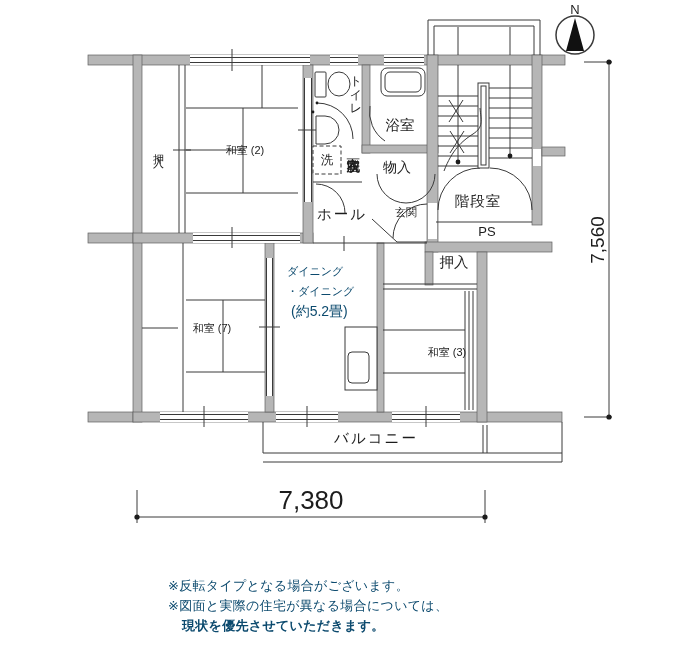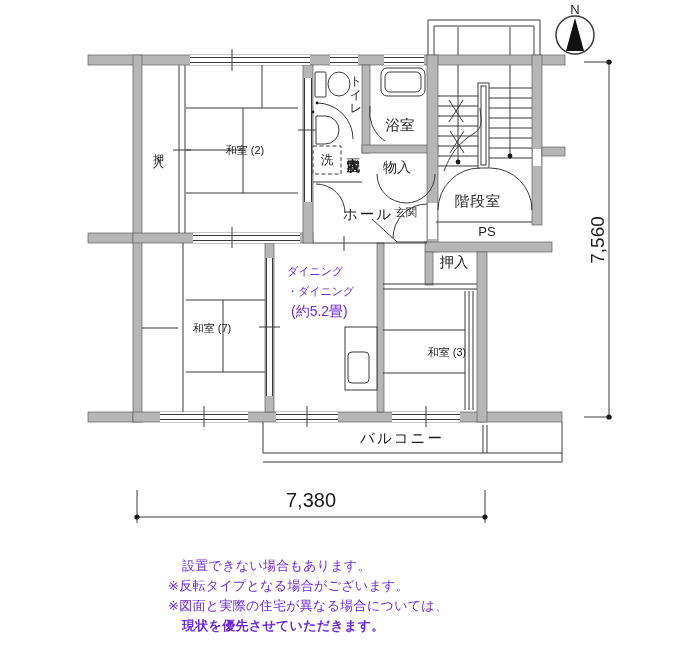--- a/index.html
+++ b/index.html
@@ -2,27 +2,27 @@
 <html><head>
 <meta charset="utf-8">
 <style>
   html,body{margin:0;padding:0;background:#ffffff;}
   #stage{position:relative;width:700px;height:650px;background:#ffffff;overflow:hidden;
          font-family:"Liberation Sans","DejaVu Sans",sans-serif;color:#1c1c1c;}
   #plan-svg{position:absolute;left:0;top:0;}
   .lbl{position:absolute;white-space:nowrap;transform:translate(-50%,-50%);
        line-height:1;color:#1c1c1c;}
   .lbl-left{position:absolute;white-space:nowrap;transform:translate(0,-50%);
-       line-height:1;color:#6d28d9;}
+       line-height:1;color:#0c4a6e;}
   .vert{writing-mode:vertical-rl;text-orientation:upright;}
   .rot90{transform:translate(-50%,-50%) rotate(-90deg);}
   .f12{font-size:12px;} .f125{font-size:12.5px;} .f13{font-size:13px;}
   .f135{font-size:13.5px;} .f14{font-size:14px;} .f145{font-size:14.5px;}
-  .f15{font-size:11px;} .f19{font-size:19px;} .f20{font-size:20px;}
-  .ls1{letter-spacing:1px;} .ls2{letter-spacing:2px;margin-left:26px;} .ls3{letter-spacing:3px;}
+  .f15{font-size:11px;} .f19{font-size:19px;} .f20{font-size:26px;}
+  .ls1{letter-spacing:1px;} .ls2{letter-spacing:2px;} .ls3{letter-spacing:3px;}
   .note{font-size:13px;letter-spacing:.3px;}
 </style>
 </head>
 <body>
 
 <div id="stage">
 
 <svg id="plan-svg" width="700" height="650" viewBox="0 0 700 650">
 
   <g fill="#b6b6b6" stroke="#606060" stroke-width="0.7">
@@ -164,18 +164,17 @@
 <div class="lbl f15" style="left:212px;top:328px;">和室 (7)</div>
 <div class="lbl f15" style="left:427px;top:352px;margin-left:20px;">和室 (3)</div>
 <div class="lbl-left f15" style="left:287px;top:271px;">ダイニング</div>
 <div class="lbl-left f15" style="left:287px;top:291px;">・ダイニング</div>
 <div class="lbl-left f14" style="left:291px;top:311px;">(約5.2畳)</div>
 <div class="lbl f145 ls2" style="left:376px;top:438px;">バルコニー</div>
 
 <div class="lbl f20" style="left:311px;top:500px;">7,380</div>
 <div class="lbl rot90 f19" style="left:597px;top:240px;">7,560</div>
 
-<div class="lbl-left note" style="left:182px;top:565px;">設置できない場合もあります。</div>
 <div class="lbl-left note" style="left:168px;top:585px;">※反転タイプとなる場合がございます。</div>
 <div class="lbl-left note" style="left:168px;top:605px;">※図面と実際の住宅が異なる場合については、</div>
 <div class="lbl-left note" style="left:182px;top:625px;font-weight:bold;">現状を優先させていただきます。</div>
 
 </div>
 
 </body></html>

